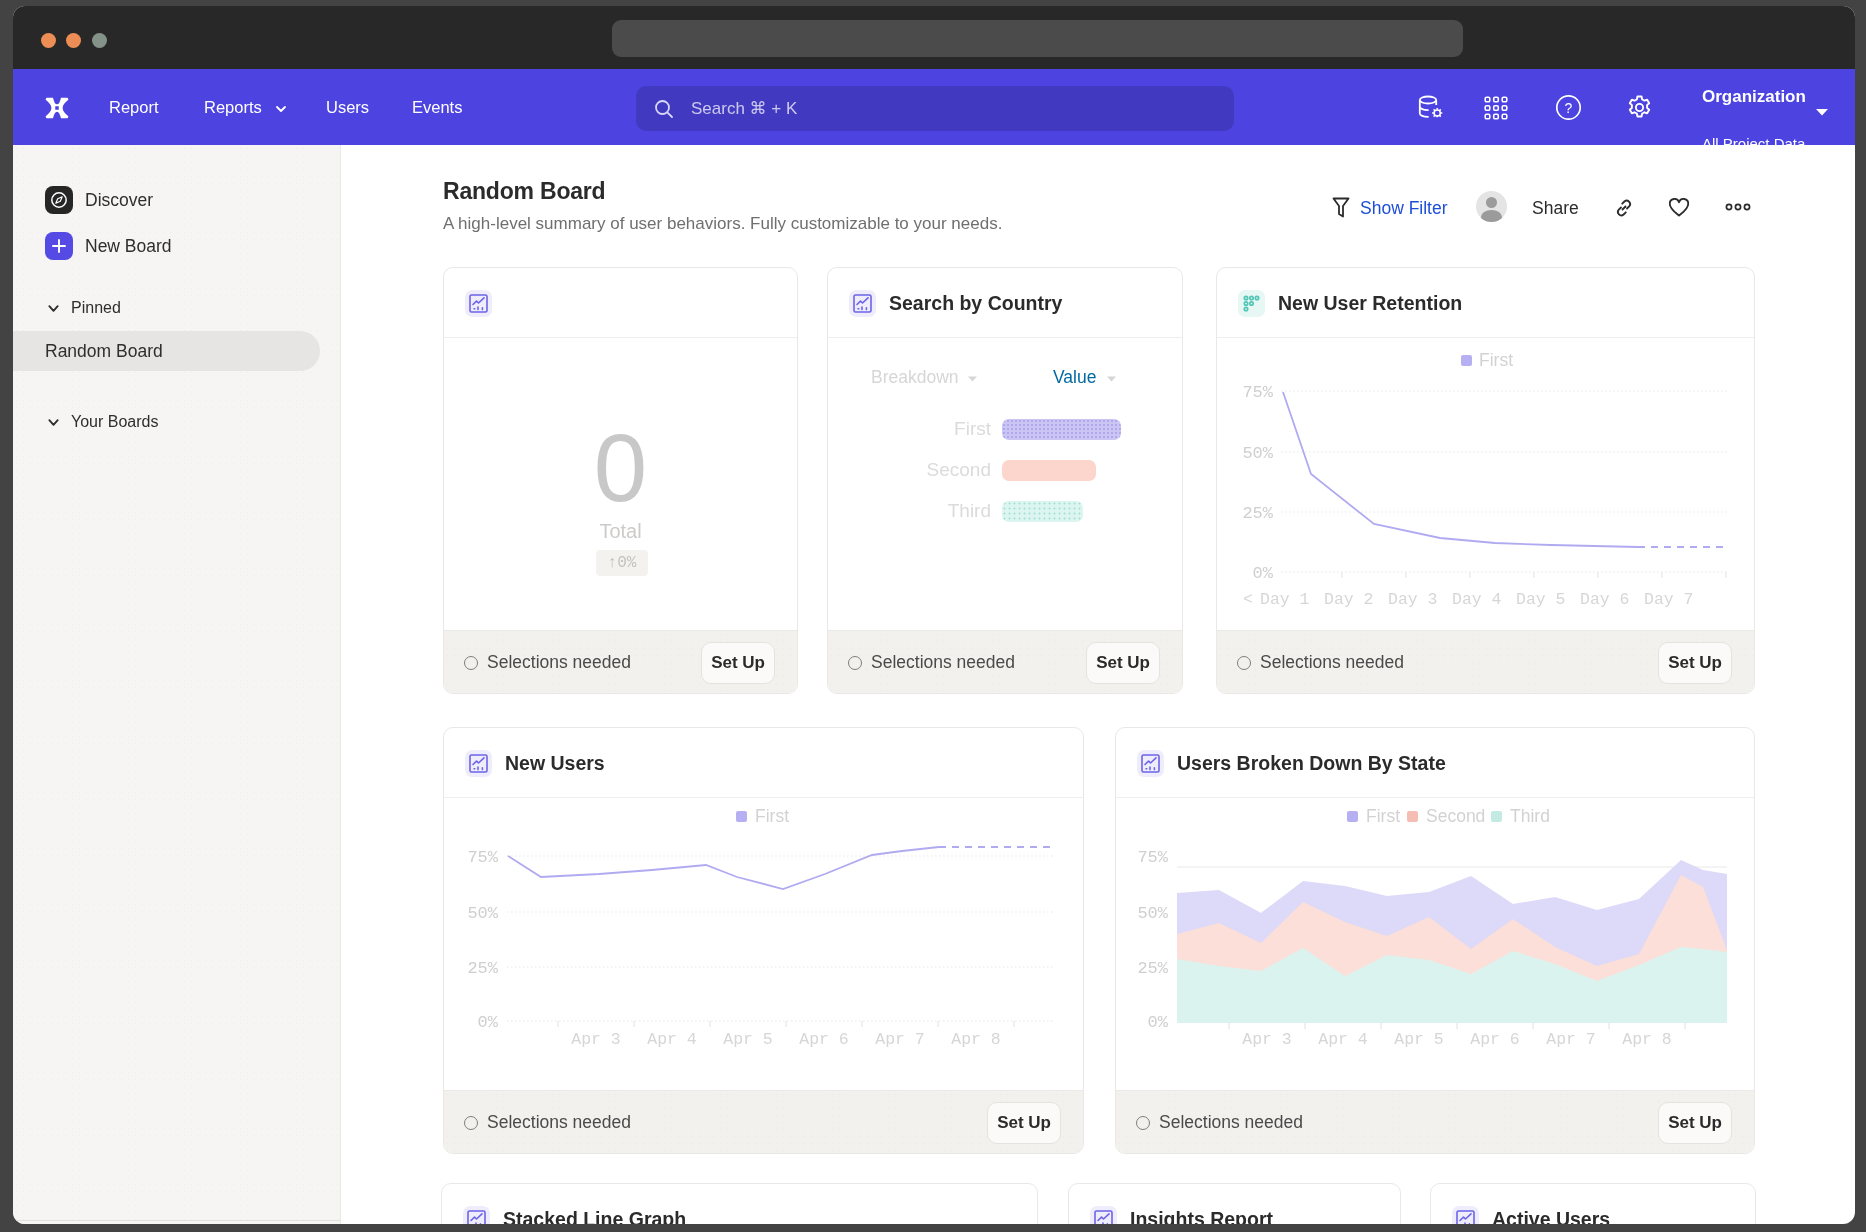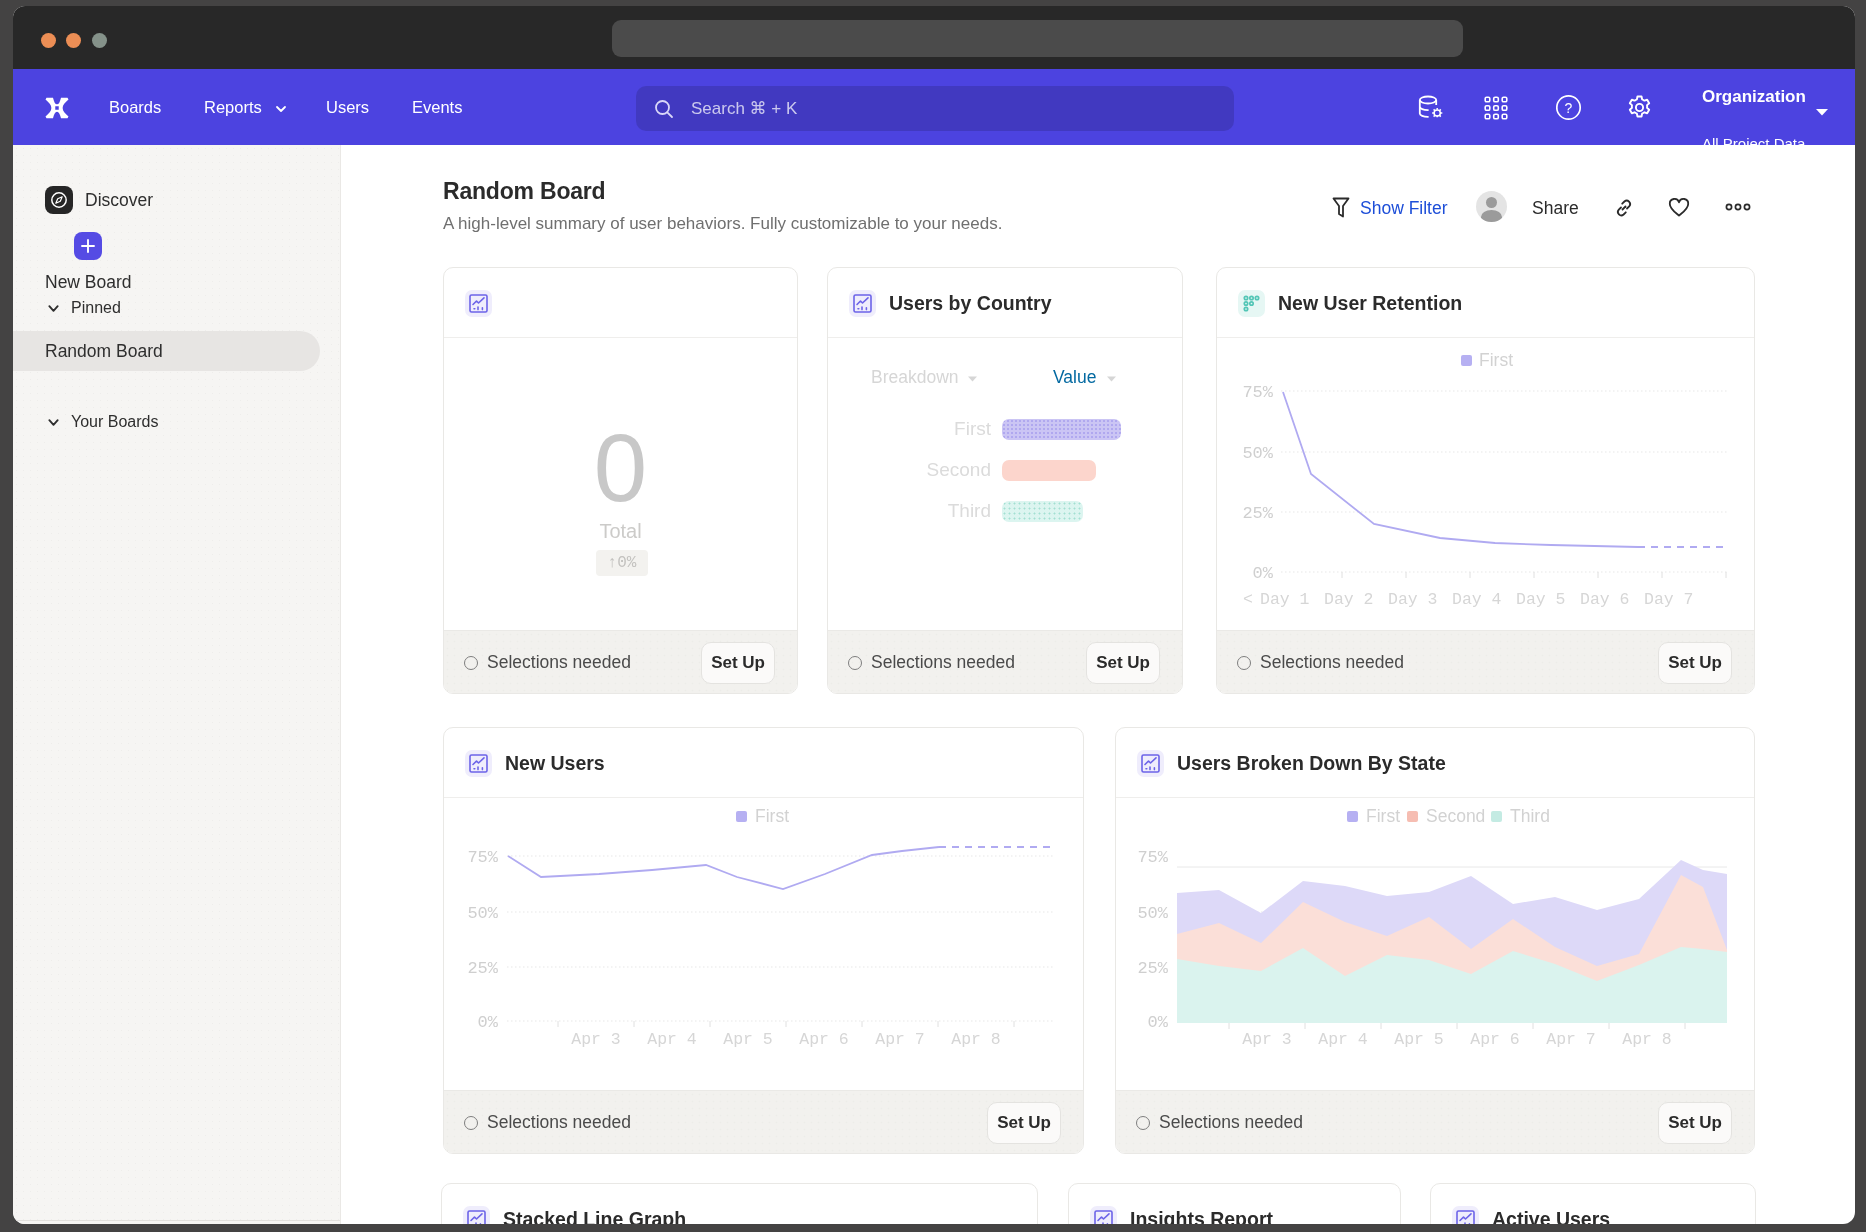--- a/index.html
+++ b/index.html
@@ -56,21 +56,21 @@
     <div class="dot" style="left:28px;background:#ec8e55;"></div>
     <div class="dot" style="left:53px;background:#ec8e55;"></div>
     <div class="dot" style="left:79px;background:#85928a;"></div>
     <div class="urlpill"></div>
   </div>
 
   <div class="nav">
     <svg class="abs" style="left:31px;top:26px;" width="26" height="26" viewBox="0 0 24 24">
       <path fill="#fff" fill-rule="evenodd" d="M2.3 2.5 L8.3 2.5 C9.3 6.5 10.3 8.6 12 8.6 C13.7 8.6 14.7 6.5 15.7 2.5 L21.7 2.5 L22.6 4.1 C19.4 6.9 17.2 9.2 17.2 12 C17.2 14.8 19.4 17.1 22.6 19.9 L21.7 21.5 L15.7 21.5 C14.7 17.5 13.7 15.4 12 15.4 C10.3 15.4 9.3 17.5 8.3 21.5 L2.3 21.5 L1.4 19.9 C4.6 17.1 6.8 14.8 6.8 12 C6.8 9.2 4.6 6.9 1.4 4.1 Z M10.4 10.4 L13.6 10.4 L13.6 13.6 L10.4 13.6 Z"></path>
     </svg>
-    <div class="navlink" style="left:96px;">Boards</div>
+    <div class="navlink" style="left:96px;">Report</div>
     <div class="navlink" style="left:191px;">Reports</div>
     <svg class="abs" style="left:261px;top:33px;" width="14" height="14" viewBox="0 0 14 14">
         <path d="M3 5 L7 9 L11 5" stroke="#fff" stroke-width="1.8" fill="none" stroke-linecap="round" stroke-linejoin="round"></path>
       </svg>
     <div class="navlink" style="left:313px;">Users</div>
     <div class="navlink" style="left:399px;">Events</div>
 
     <div class="search">
       <svg class="abs" style="left:17px;top:12px;" width="22" height="22" viewBox="0 0 22 22">
         <circle cx="9.5" cy="9.5" r="6.5" stroke="#d9d7f8" stroke-width="1.8" fill="none"></circle>
@@ -124,21 +124,21 @@
   <div class="side">
     <div class="srow" style="left:32px;top:41px;gap:12px;font-size:17.5px;">
       <div class="sicon" style="background:#262626;">
         <svg width="18" height="18" viewBox="0 0 18 18">
           <circle cx="9" cy="9" r="7.2" stroke="#fff" stroke-width="1.5" fill="none"></circle>
           <path d="M12.2 5.8 L10.3 10.3 L5.8 12.2 L7.7 7.7 Z" stroke="#fff" stroke-width="1.2" fill="none" stroke-linejoin="round"></path>
         </svg>
       </div>
       <span>Discover</span>
     </div>
-    <div class="srow" style="left:32px;top:87px;gap:12px;font-size:17.5px;flex-direction:column;">
+    <div class="srow" style="left:32px;top:87px;gap:12px;font-size:17.5px;">
       <div class="sicon" style="background:#554be4;">
         <svg width="16" height="16" viewBox="0 0 16 16">
             <path d="M8 2 V14 M2 8 H14" stroke="#fff" stroke-width="1.9" stroke-linecap="round"></path>
           </svg>
       </div>
       <span>New Board</span>
     </div>
     <div class="srow" style="left:34px;top:154px;gap:11px;font-size:16px;font-weight:500;">
       <svg width="13" height="13" viewBox="0 0 14 14">
           <path d="M2.5 4.5 L7 9.5 L11.5 4.5" stroke="#2e2e2e" stroke-width="2" fill="none" stroke-linecap="round" stroke-linejoin="round"></path>
@@ -219,21 +219,21 @@
     <div class="chead">
       <div class="cicon">
           <svg width="19" height="19" viewBox="0 0 19 19">
             <g fill="none" stroke="#6c63e8" stroke-width="1.6">
               <rect x="1" y="1" width="17" height="17" rx="1.5"></rect>
               <path d="M4 10.5 L7.5 7 L9.5 9 L15 3.8" stroke-linecap="round" stroke-linejoin="round"></path>
               <path d="M5 14.8 h.8 M9 13 v2.6 M13.4 13.8 v1.8" stroke-linecap="round"></path>
             </g>
           </svg>
         </div>
-      <div class="ctitle">Users by Country</div>
+      <div class="ctitle">Search by Country</div>
     </div>
     <div class="abs" style="left:43px;top:99px;font-size:17.5px;color:#d6d6d6;">Breakdown</div>
     <svg class="abs" style="left:138px;top:106px;" width="13" height="10" viewBox="0 0 13 10">
         <path d="M2 2.5 L6.5 7.5 L11 2.5 Z" fill="#d6d6d6"></path>
       </svg>
     <div class="abs" style="left:225px;top:99px;font-size:17.5px;color:#0369a1;">Value</div>
     <svg class="abs" style="left:277px;top:106px;" width="13" height="10" viewBox="0 0 13 10">
         <path d="M2 2.5 L6.5 7.5 L11 2.5 Z" fill="#d6d6d6"></path>
       </svg>
     <div class="abs" style="left:0;top:150px;width:163px;text-align:right;font-size:19px;color:#dbdbdb;">First</div>

